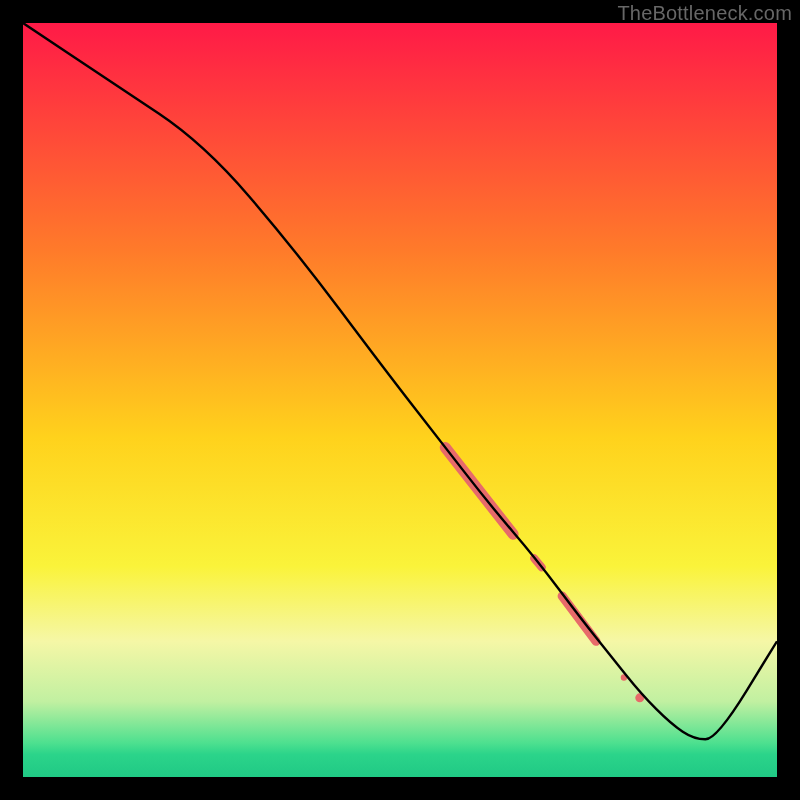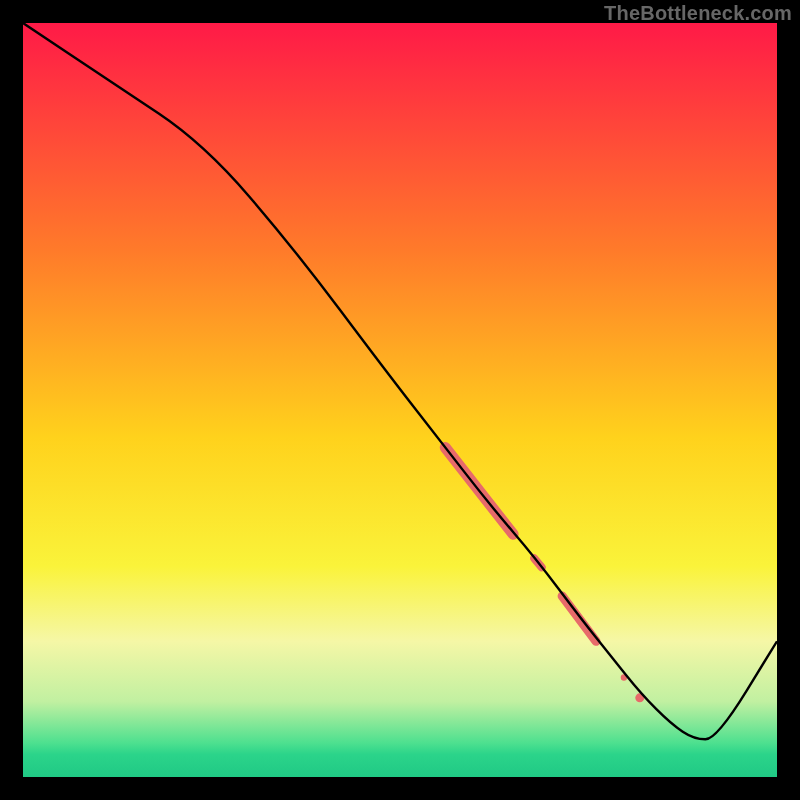--- a/index.html
+++ b/index.html
@@ -25,21 +25,21 @@
     width: 754px;
     height: 754px;
     overflow: hidden;
   }
   .watermark {
     position: absolute;
     top: 2px;
     right: 8px;
     font-family: Arial, Helvetica, sans-serif;
     font-size: 20px;
-    font-weight: 700;
+    font-weight: 400;
     color: #676767;
     letter-spacing: 0.2px;
     user-select: none;
   }
   svg {
     display: block;
   }
 </style>
 </head>
 <body>

